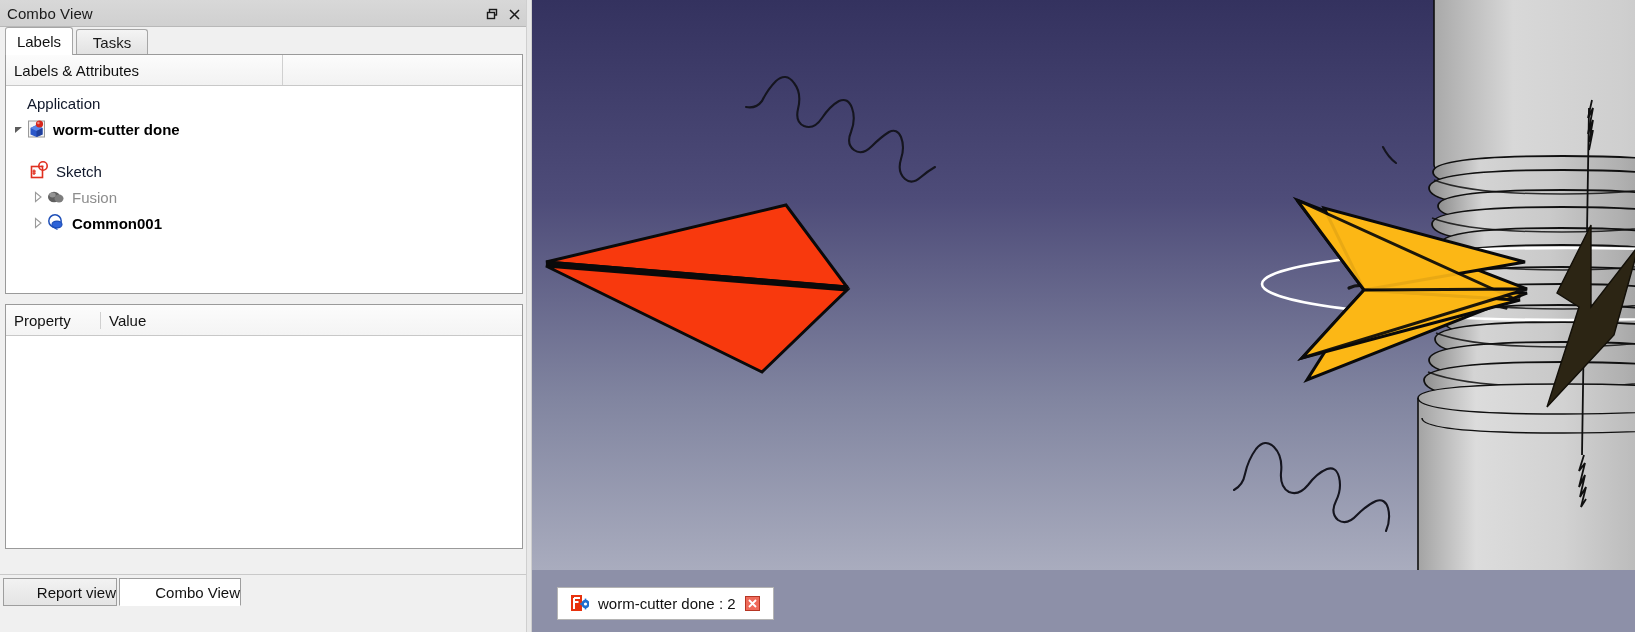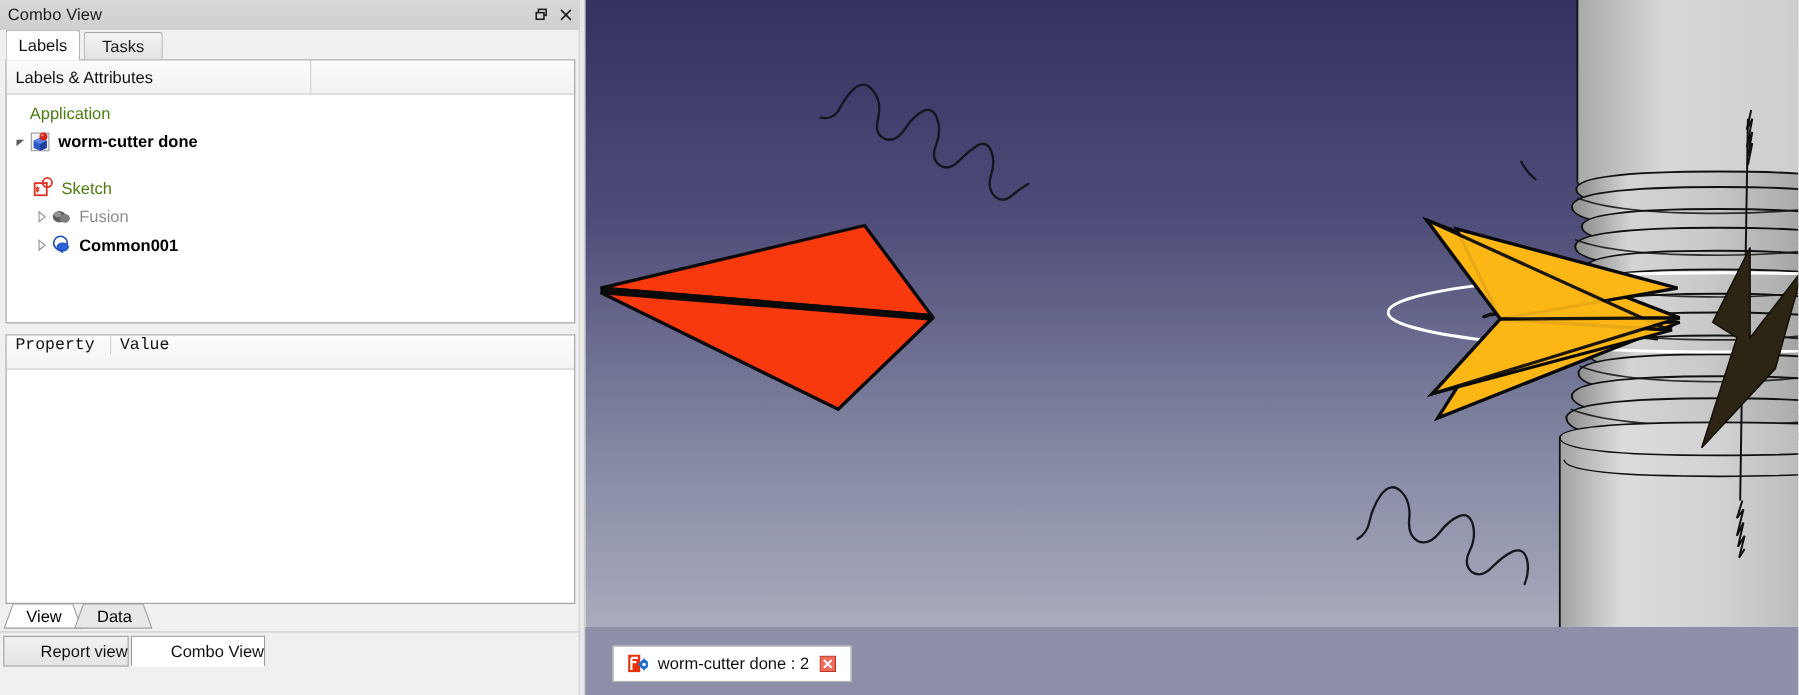--- a/index.html
+++ b/index.html
@@ -85,35 +85,35 @@
   }
   .tree-row .expander{
     width:16px;height:16px;flex:0 0 16px;position:relative;
   }
   .tree-row .ticon{
     width:20px;height:20px;flex:0 0 20px;margin-right:6px;position:relative;
   }
   .tree-label{line-height:1;}
   .tree-label.bold{font-weight:bold;color:#000;}
   .tree-label.gray{color:#8d8d8d;}
-  .tree-label.plain{color:#4d7c0f;}
+  .tree-label.plain{color:#0f172a;}
   .indent-0{padding-left:5px;}
   .indent-1{padding-left:5px;}
   .indent-2{padding-left:24px;margin-top:16px;}
 
   
   #prop-panel{
     position:absolute;left:5px;top:304px;width:518px;height:245px;
     background:#ffffff;border:1px solid #9a9a9a;box-sizing:border-box;
     overflow:hidden;
   }
   .prop-header{
-    display:flex;height:30px;align-items:flex-start;
+    display:flex;height:30px;align-items:center;
     background:linear-gradient(to bottom,#fcfcfc,#f4f4f4);
-    border-bottom:1px solid #c8c8c8;font-size:15px;font-family:Liberation Mono, monospace;
+    border-bottom:1px solid #c8c8c8;font-size:15px;
   }
   .prop-header .th.pcol1{width:95px;border-right:1px solid #d0d0d0;}
   .prop-header .th.pcol2{flex:1;}
 
   
   #vd-tabs{
     position:absolute;left:2px;top:548px;width:520px;height:24px;
   }
 
   
@@ -277,32 +277,20 @@
     </div>
 
     <div id="prop-panel">
       <div class="prop-header">
         <div class="th pcol1">Property</div>
         <div class="th pcol2">Value</div>
       </div>
       <div></div>
     </div>
 
-    <div id="vd-tabs">
-      <svg width="520" height="24" viewBox="0 0 520 24" style="position:absolute;left:0;top:0;">
-        <path d="M2 23 L10 1 L64 1 L72 23 Z" fill="#ffffff" stroke="#9e9e9e" stroke-width="1"></path>
-        <path d="M66 23 L74 1 L128 1 L136 23 Z" fill="#e8e8e8" stroke="#9e9e9e" stroke-width="1"></path>
-      </svg>
-      <div style="position:absolute;left:12px;top:2px;width:52px;height:20px;display:flex;align-items:center;justify-content:center;">
-        <span>View</span>
-      </div>
-      <div style="position:absolute;left:76px;top:2px;width:52px;height:20px;display:flex;align-items:center;justify-content:center;">
-        <span>Data</span>
-      </div>
-    </div>
 
     <div id="bottom-tabs">
       <div class="btab inactive" id="btab-report">
         <span>Report view</span>
       </div>
       <div class="btab active" id="btab-combo">
         <span>Combo View</span>
       </div>
     </div>
 

